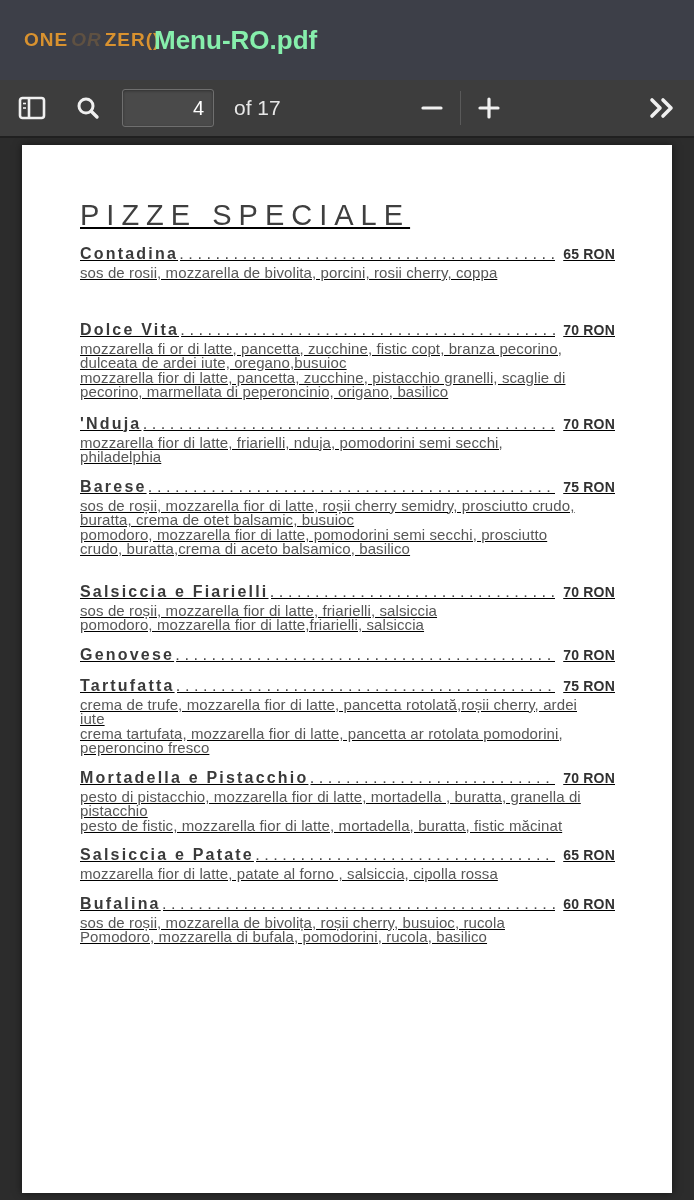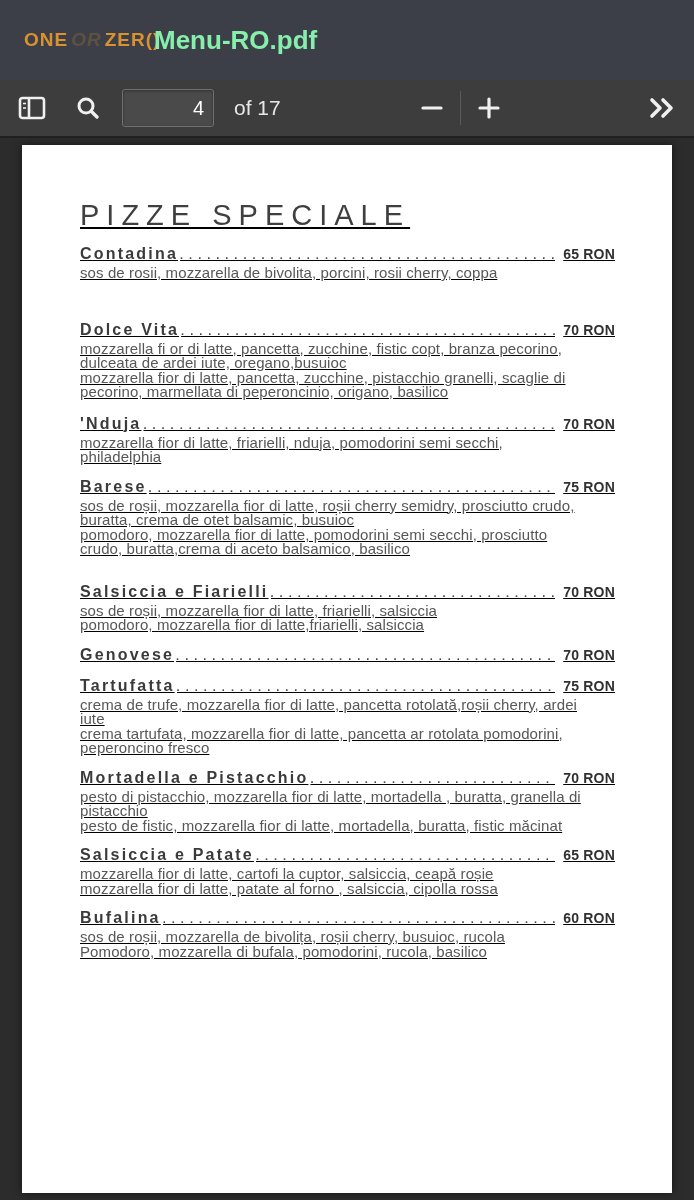--- a/index.html
+++ b/index.html
@@ -236,21 +236,20 @@
     <div class="item-desc">pesto di pistacchio, mozzarella fior di latte, mortadella , buratta, granella di pistacchio</div>
     <div class="item-desc">pesto de fistic, mozzarella fior di latte, mortadella, buratta, fistic măcinat</div>
   </div>
 
   <div class="menu-item">
     <div class="item-row">
       <span class="item-name">Salsiccia e Patate</span>
       <span class="leader">........................................................................................................................</span>
       <span class="item-price">65 RON</span>
     </div>
-    <div class="item-desc">mozzarella fior di latte, cartofi la cuptor, salsiccia, ceapă roșie</div>
     <div class="item-desc">mozzarella fior di latte, patate al forno , salsiccia, cipolla rossa</div>
   </div>
 
   <div class="menu-item">
     <div class="item-row">
       <span class="item-name">Bufalina</span>
       <span class="leader">........................................................................................................................</span>
       <span class="item-price">60 RON</span>
     </div>
     <div class="item-desc">sos de roșii, mozzarella de bivolița, roșii cherry, busuioc, rucola</div>

